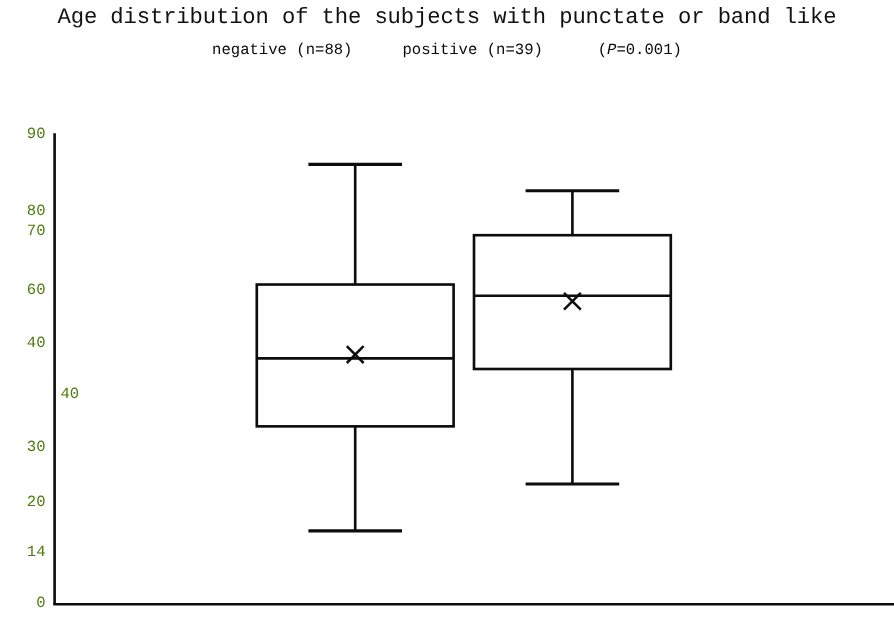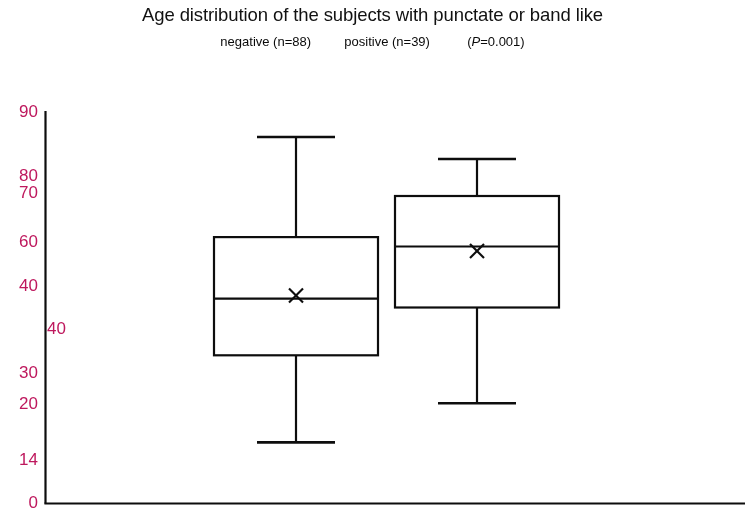--- a/index.html
+++ b/index.html
@@ -5,21 +5,21 @@
   html, body {
     margin: 0;
     padding: 0;
     background: #ffffff;
   }
   #page {
     position: relative;
     width: 745px;
     height: 520px;
     background: #ffffff;
-    font-family: Liberation Sans, sans-serif;
+    font-family: Liberation Mono, monospace;
     color: #0a0a0a;
     overflow: hidden;
   }
 
   
   #title-block {
     position: absolute;
     left: 0;
     top: 2px;
     width: 745px;
@@ -52,23 +52,23 @@
     width: 745px;
     height: 424px;
   }
   #plot-svg {
     position: absolute;
     left: 0;
     top: 0;
   }
   .tick-label {
     position: absolute;
-    font-size: 17px;
+    font-size: 13px;
     line-height: 17px;
-    color: #be185d;
+    color: #4d7c0f;
     text-align: right;
     width: 38px;
   }
 </style>
 </head>
 <body>
 
 <div id="page">
 
   <div id="title-block">
@@ -84,21 +84,21 @@
 
   <div id="plot">
 
     <div class="tick-label" style="left:0px;  top:7px;">90</div>
     <div class="tick-label" style="left:0px;  top:50px;margin-top:21px;">80</div>
     <div class="tick-label" style="left:0px;  top:88px;">70</div>
     <div class="tick-label" style="left:0px;  top:137px;">60</div>
     <div class="tick-label" style="left:0px;  top:181px;">40</div>
     <div class="tick-label" style="left:4px;  top:224px;margin-left:24px;">40</div>
     <div class="tick-label" style="left:0px;  top:268px;">30</div>
-    <div class="tick-label" style="left:0px;  top:299px;">20</div>
+    <div class="tick-label" style="left:0px;  top:314px;">20</div>
     <div class="tick-label" style="left:0px;  top:355px;">14</div>
     <div class="tick-label" style="left:0px;  top:398px;">0</div>
 
     <svg id="plot-svg" width="745" height="424" viewBox="0 0 745 424">
 
       <g>
         <line x1="45.5" y1="15" x2="45.5" y2="407.5" stroke="#0d0d0d" stroke-width="2.2"></line>
         <line x1="44.4" y1="407.5" x2="745" y2="407.5" stroke="#0d0d0d" stroke-width="2.2"></line>
       </g>
 

